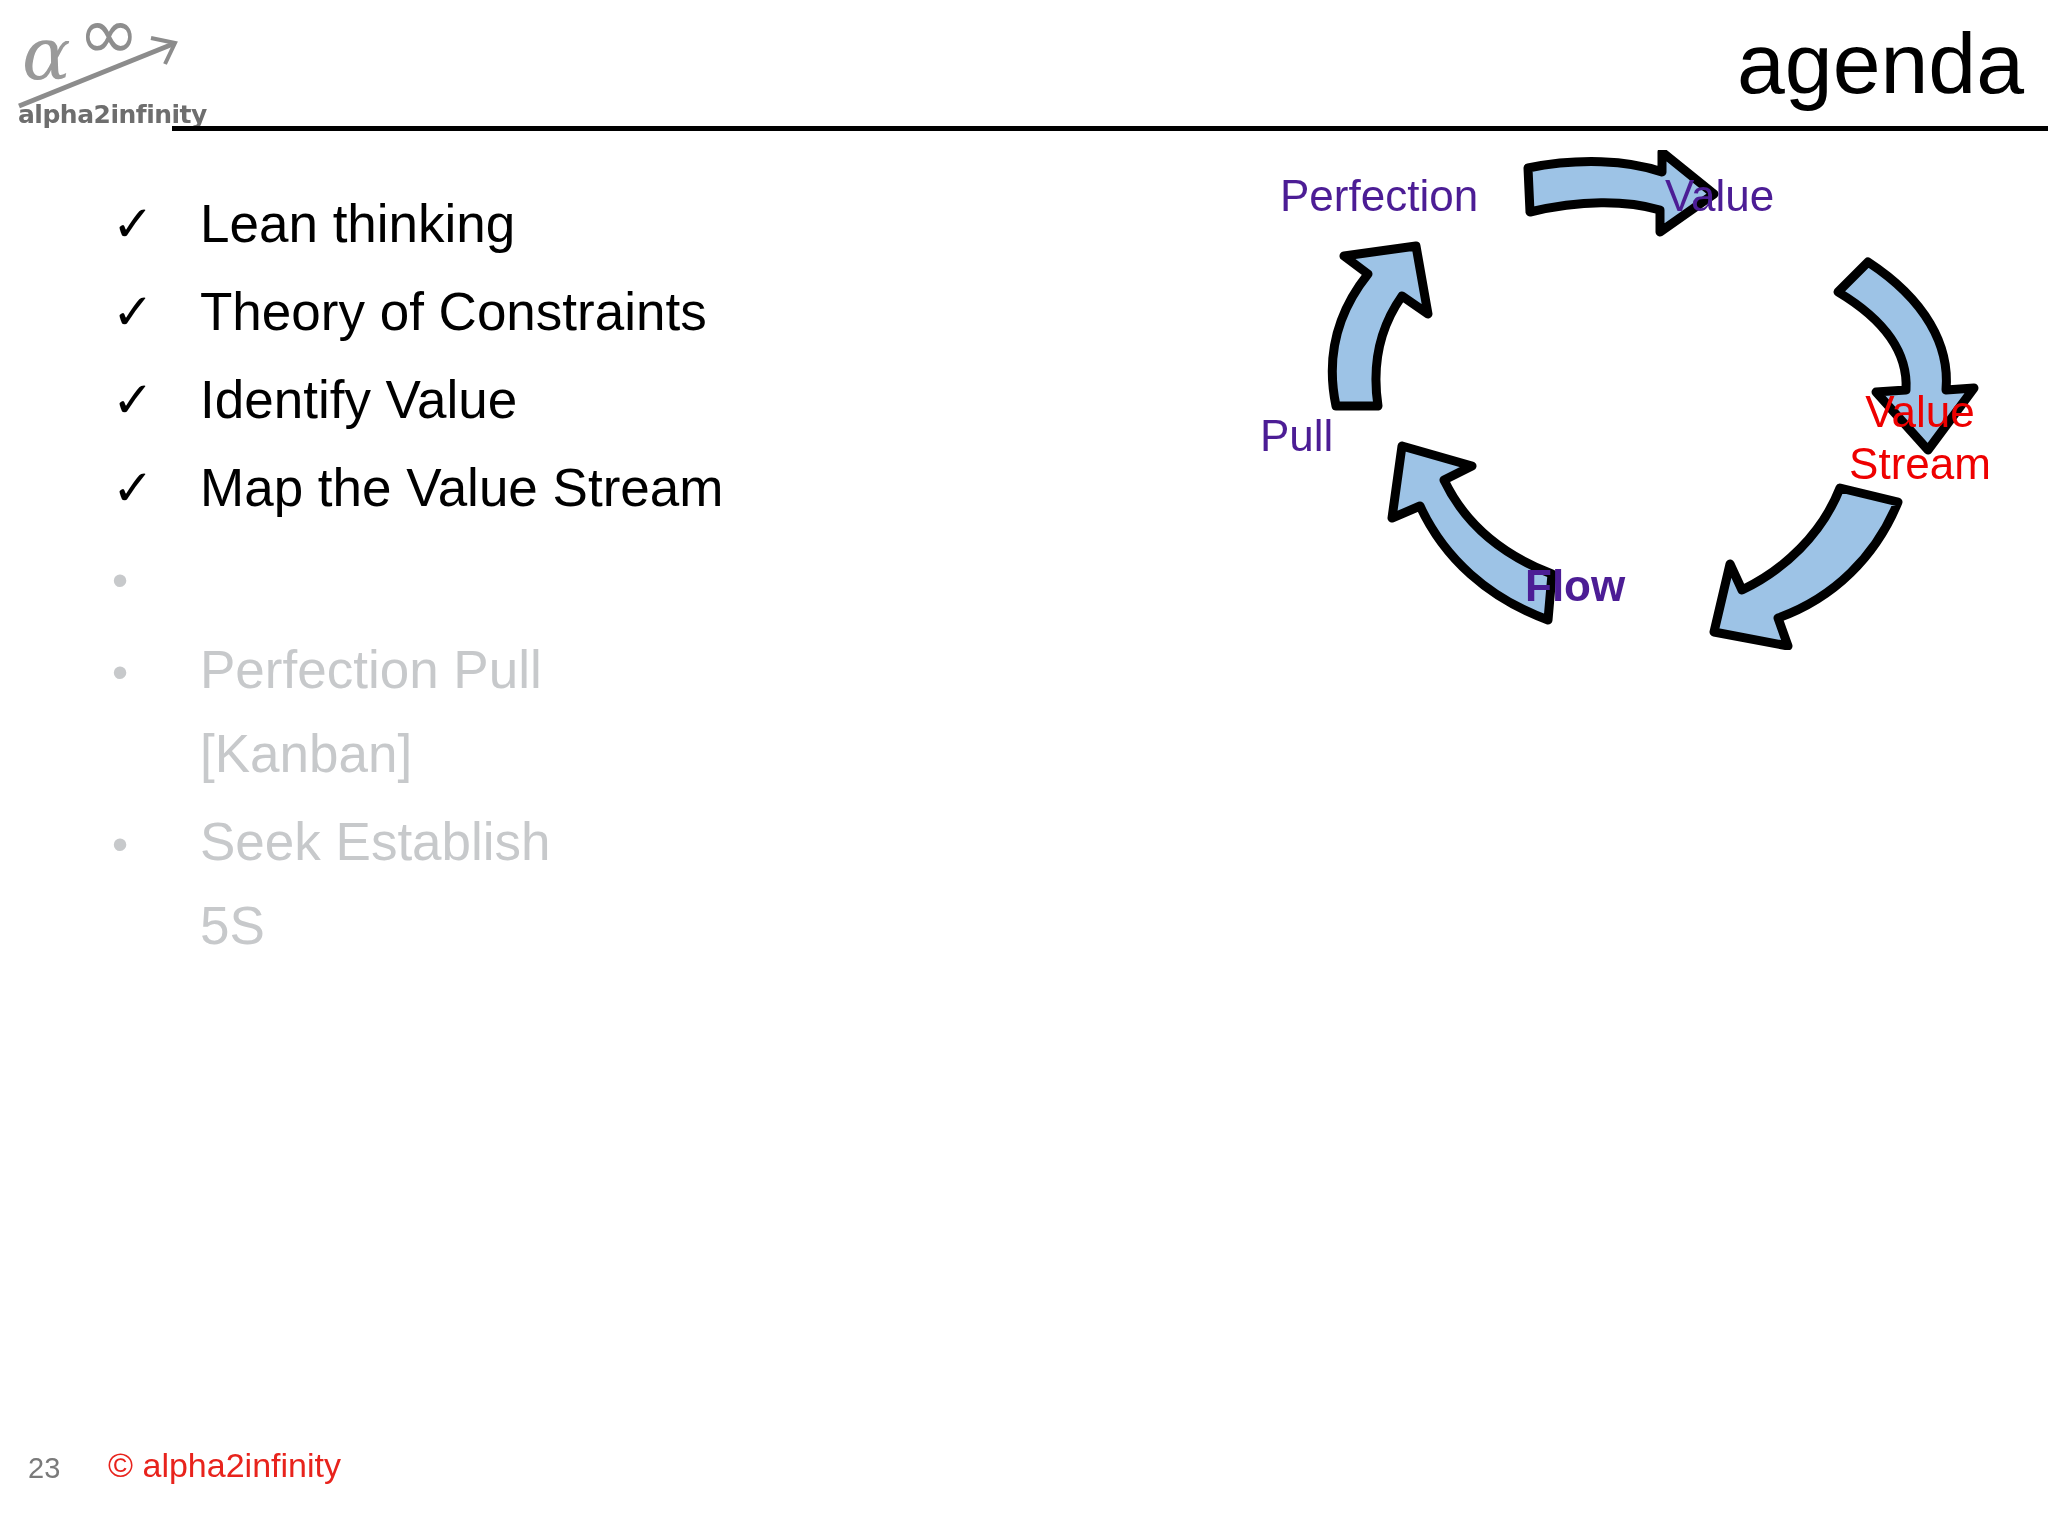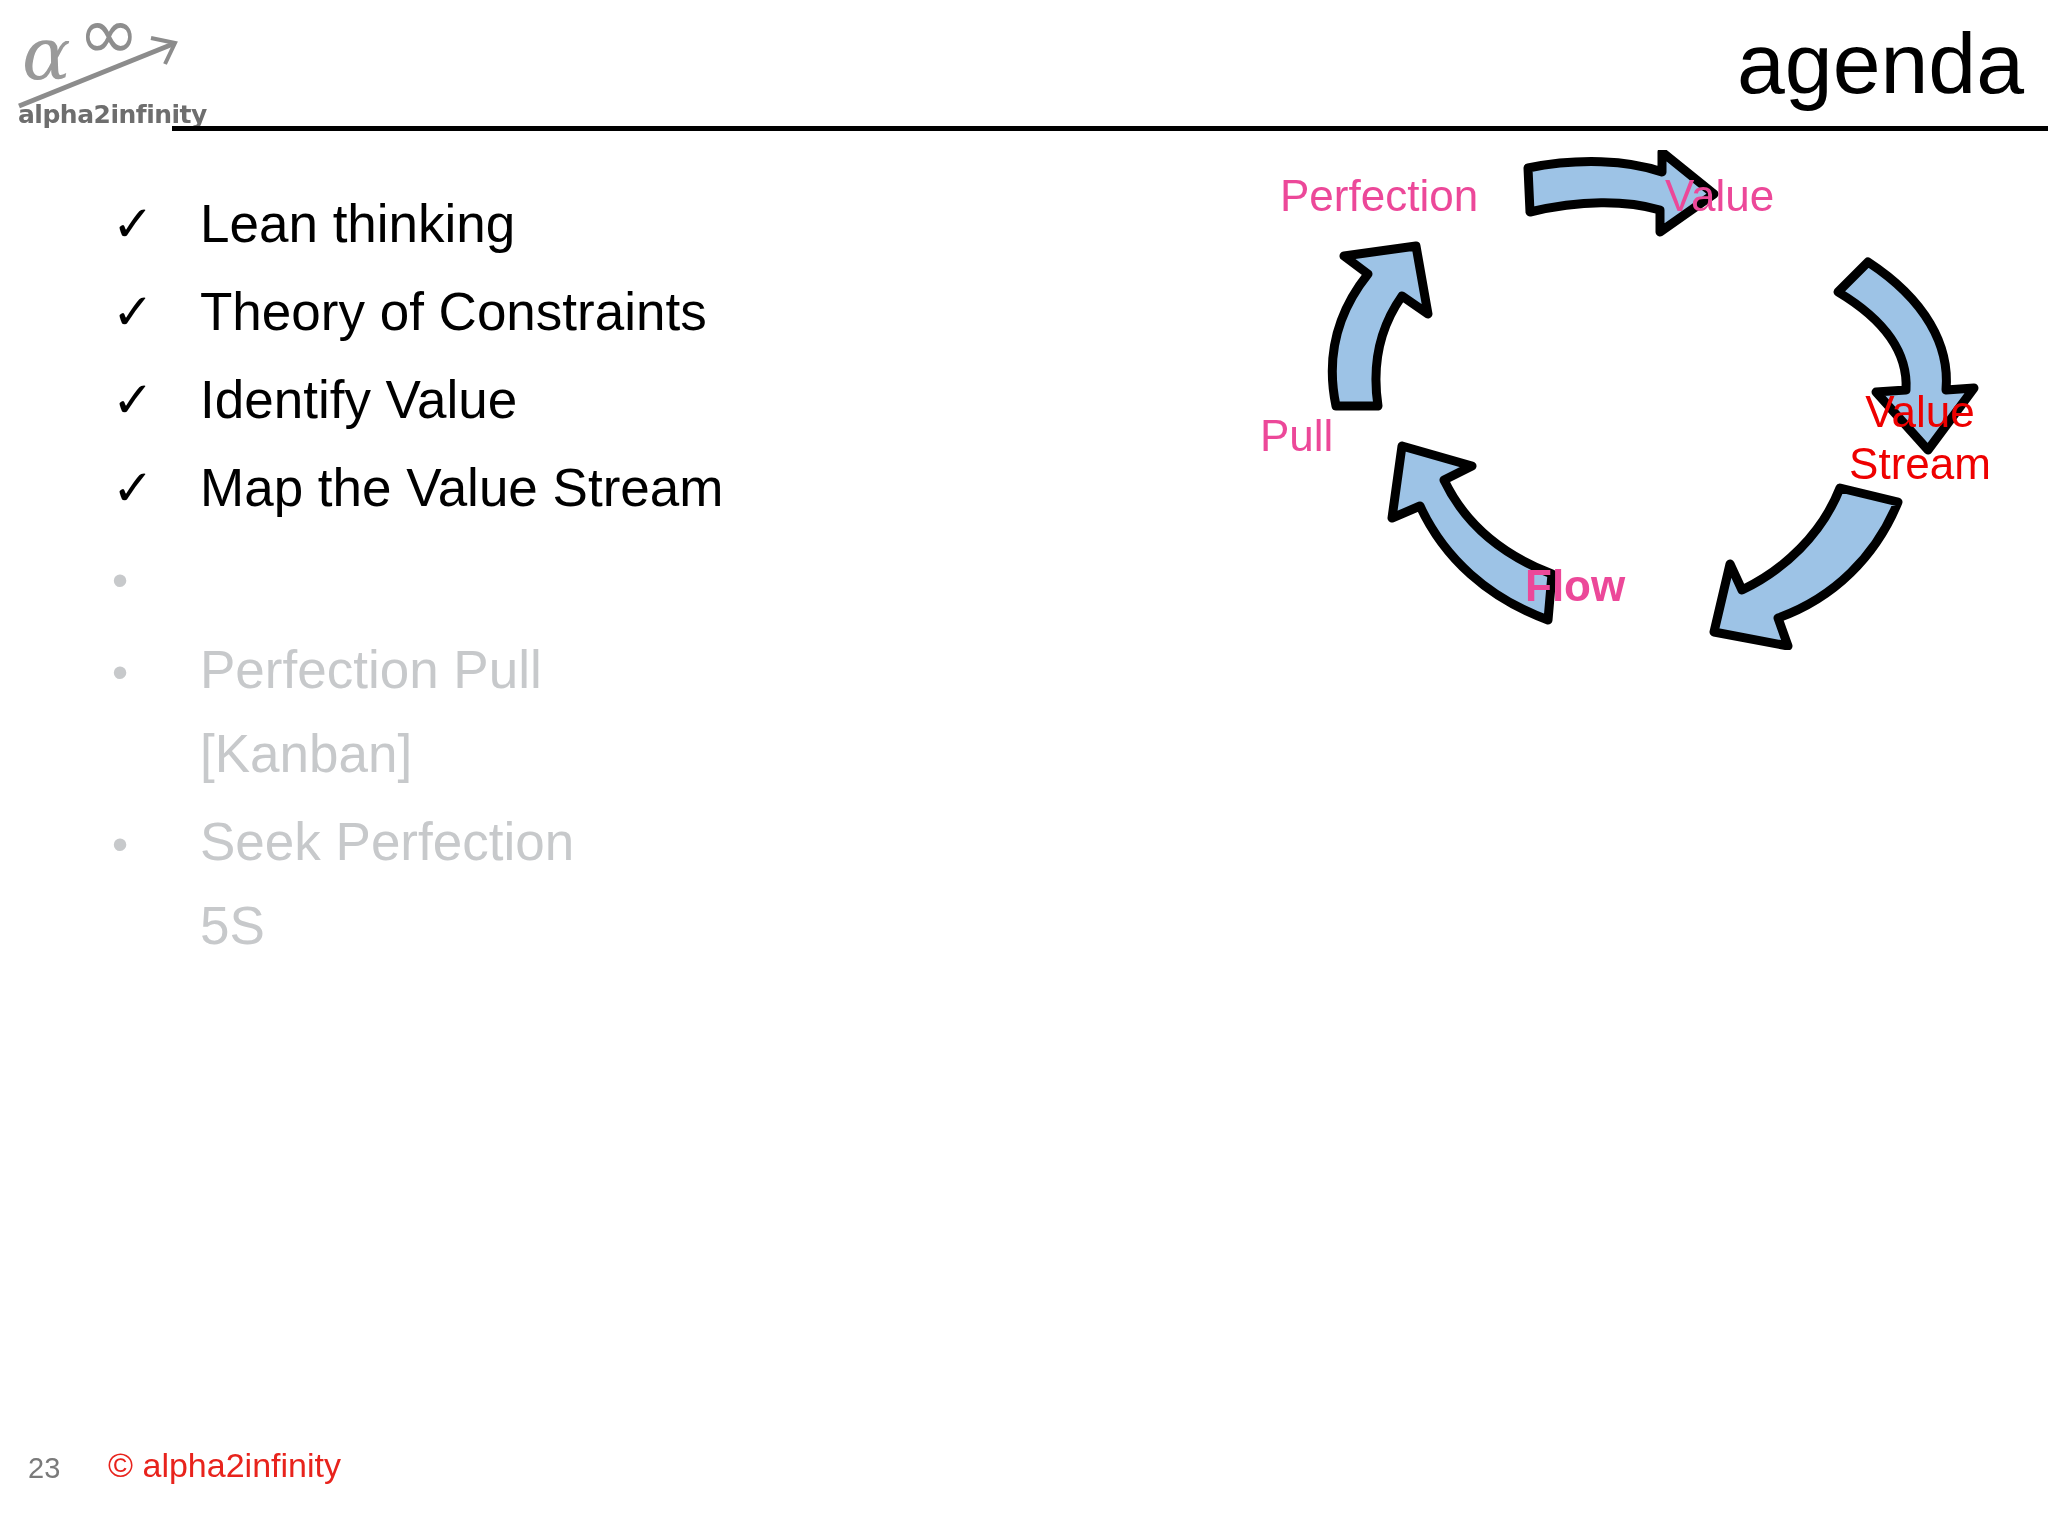--- a/index.html
+++ b/index.html
@@ -134,21 +134,21 @@
     left: 1310px;
     top: 150px;
     width: 738px;
     height: 500px;
   }
   #cycle svg { display: block; }
   .cycle-label {
     position: absolute;
     font-family: "Liberation Sans", sans-serif;
     font-size: 44px;
-    color: #ec4899;
+    color: #4c1d95;
     line-height: 1.18;
     white-space: nowrap;
   }
   .cycle-label.accent {
     color: #ee0000;
     text-align: center;
     white-space: normal;
     width: 210px;
   }
   #label-perfection { left: -30px;  top: 20px; }
@@ -219,21 +219,21 @@
     </div>
 
     <div class="bullet-row item-todo">
       <span class="bullet-marker">•</span>
       <span class="bullet-body">Perfection Pull
 [Kanban]</span>
     </div>
 
     <div class="bullet-row item-todo">
       <span class="bullet-marker">•</span>
-      <span class="bullet-body">Seek Perfection
+      <span class="bullet-body">Seek Establish
 5S</span>
     </div>
 
   </div>
 
   <div id="cycle">
 
     <svg width="738" height="500" viewBox="0 0 738 500">
 
       <path d="M 218 18

